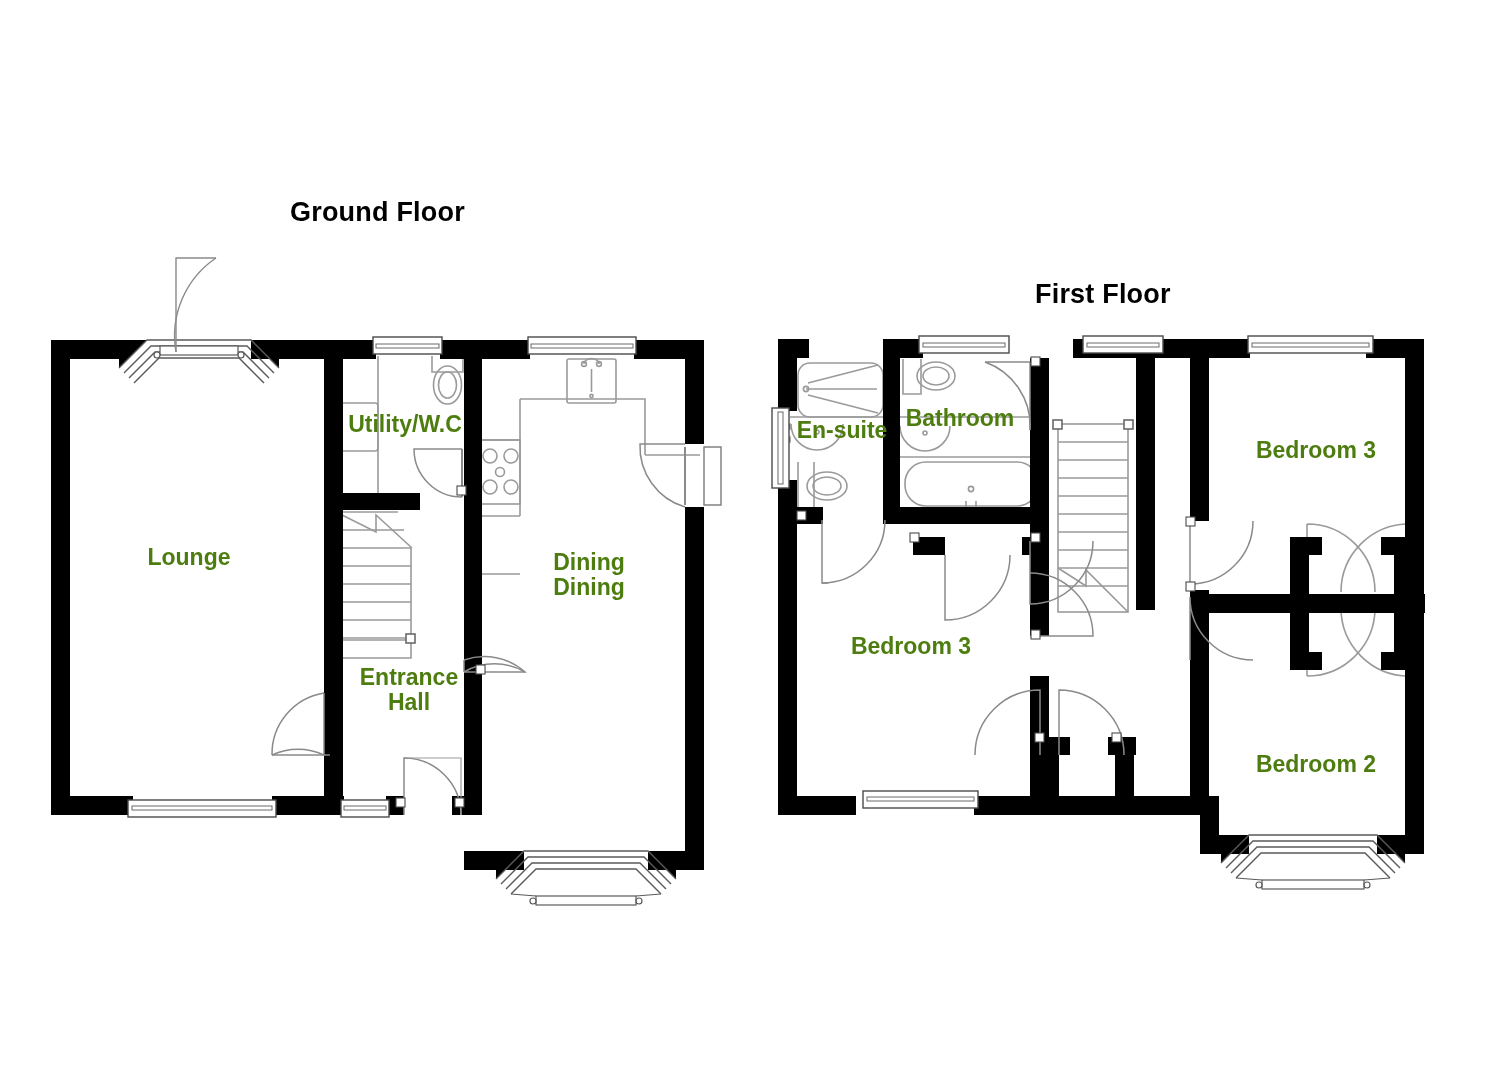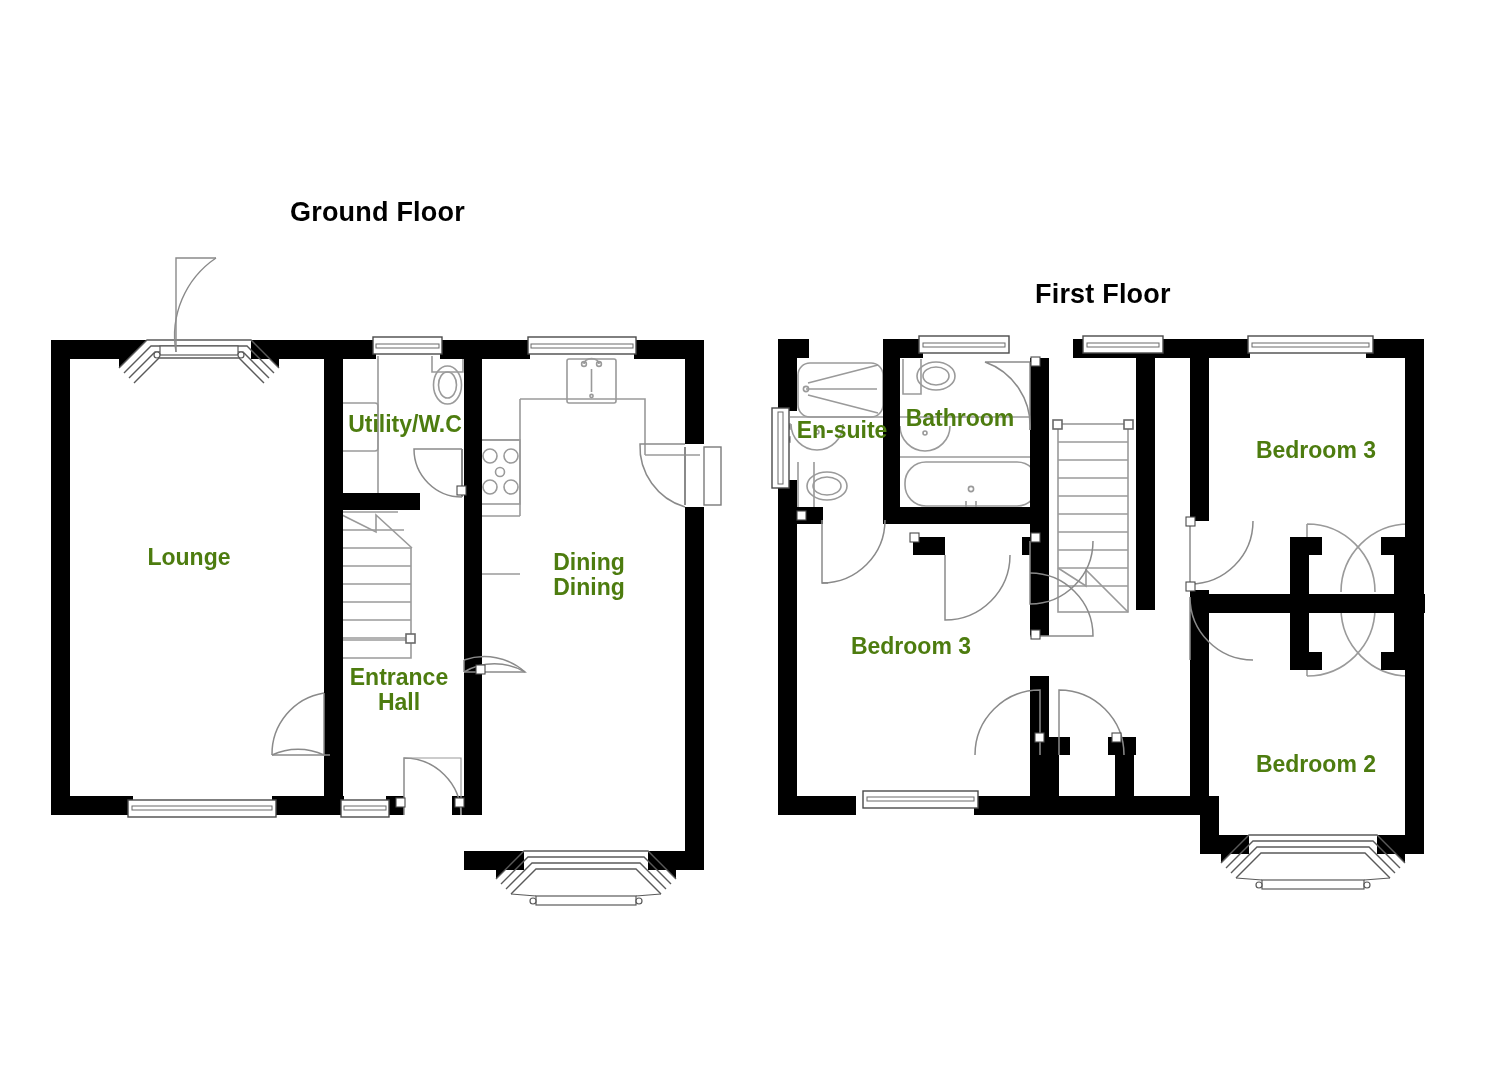--- a/index.html
+++ b/index.html
@@ -456,21 +456,21 @@
 
   <div class="room-label" style="left:139px; top:545px; width:100px;">Lounge</div>
 
   <div class="room-label" style="left:334px; top:412px; width:142px;">Utility/W.C</div>
 
   <div class="room-label two-line" style="left:519px; top:550px; width:140px;">
     <div>Dining</div>
     <div>Dining</div>
   </div>
 
-  <div class="room-label two-line" style="left:329px; top:665px; width:140px;">
+  <div class="room-label two-line" style="left:339px; top:665px; width:140px;">
     <div>Entrance</div>
     <div>Hall</div>
   </div>
 
   <div class="floor-title" style="left:1035px; top:279px;">First Floor</div>
 
   <div class="room-label" style="left:783px; top:418px; width:118px;">En-suite</div>
 
   <div class="room-label" style="left:890px; top:406px; width:140px;">Bathroom</div>
 

